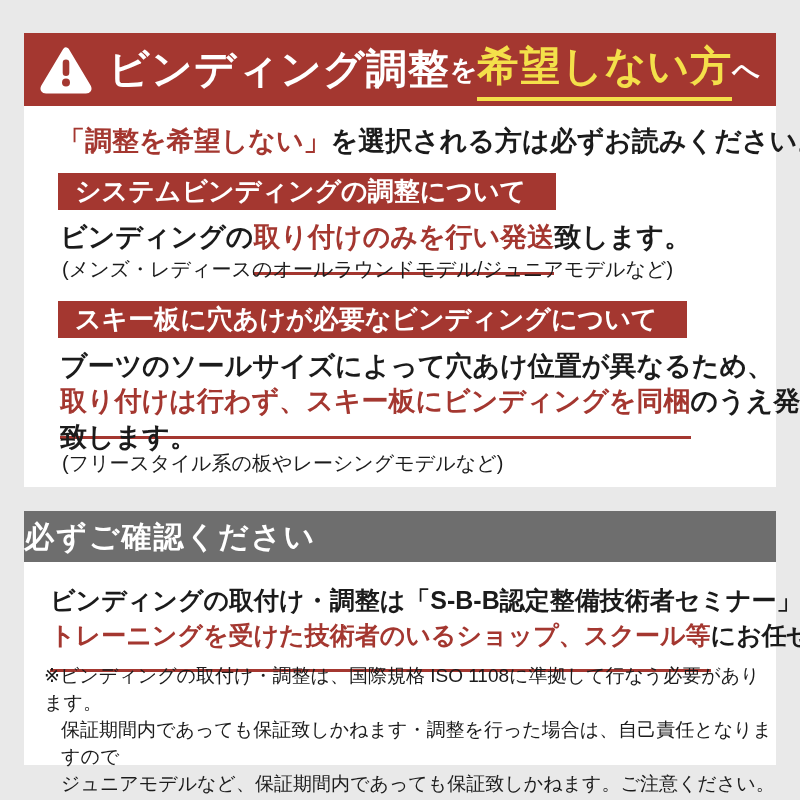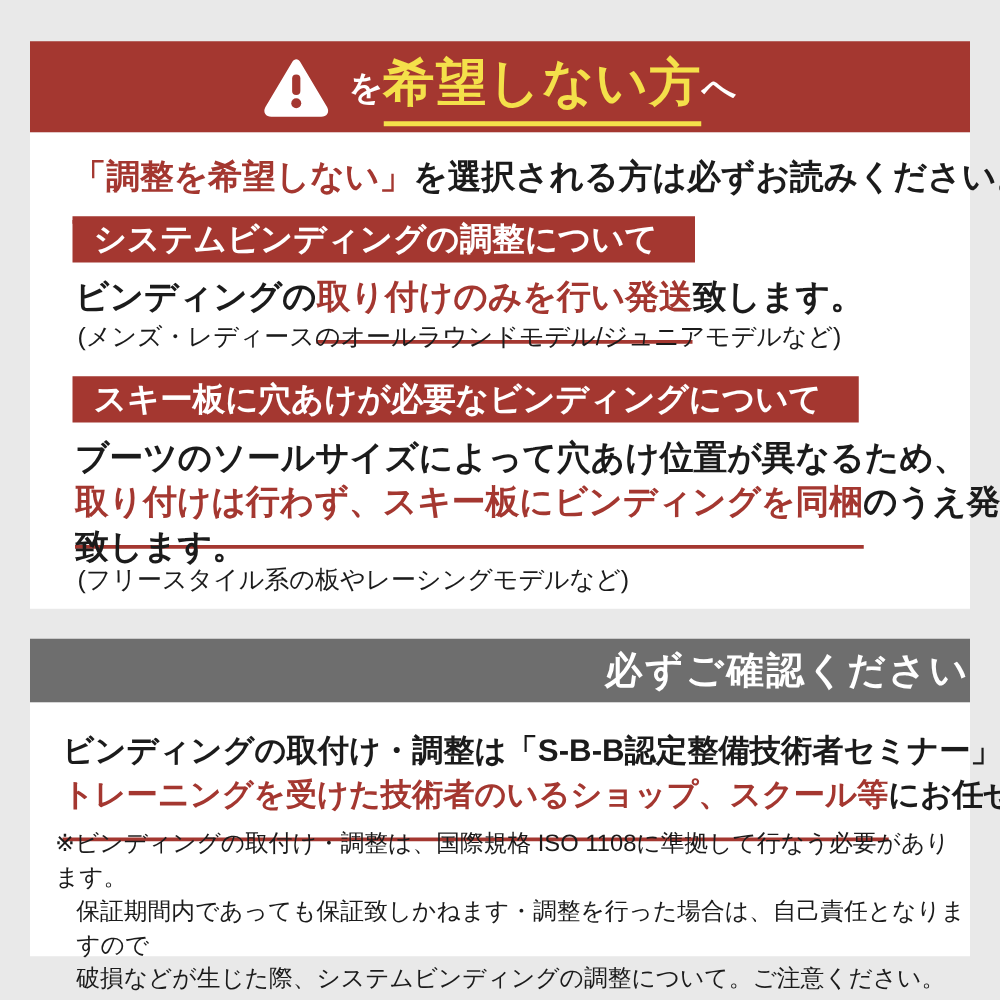--- a/index.html
+++ b/index.html
@@ -59,21 +59,21 @@
   .s2-l2{left:36px;top:277px;}
   .s2-l3{left:36px;top:313px;}
   .s2-note{left:38px;top:344px;}
   .subnote{font-size:20px;font-weight:500;white-space:nowrap;}
 
   
   .graybar{
     left:24px;top:511px;width:752px;height:51px;
     background:var(--graybar);color:#fff;
     font-size:30px;font-weight:bold;
-    text-align:right;line-height:51px;
+    text-align:left;line-height:51px;
     letter-spacing:2px;
   }
 
   
   .card2{left:24px;top:562px;width:752px;height:203px;background:#fff;}
   .c2-l1{left:26px;top:22px;font-size:25px;font-weight:bold;white-space:nowrap;}
   .c2-l2{left:26px;top:57px;font-size:25px;font-weight:bold;white-space:nowrap;}
   .c2-notes{left:20px;top:100px;font-size:19px;line-height:27px;}
   .c2-notes .cont{padding-left:17px;}
 </style>
@@ -81,20 +81,21 @@
 <body>
 
 <div class="abs banner">
   <span class="icon">
     <svg width="52" height="48" viewBox="0 0 60 54" aria-hidden="true">
       <path d="M30 5 L55 47 Q56.5 50 53 50 L7 50 Q3.5 50 5 47 Z" fill="#ffffff" stroke="#ffffff" stroke-width="8" stroke-linejoin="round"></path>
       <rect x="26.2" y="15" width="7.6" height="19" rx="3.8" fill="#a43730"></rect>
       <circle cx="30" cy="41.5" r="4.6" fill="#a43730"></circle>
     </svg>
   </span>
+  <span class="big">ビンディング調整</span>
     <span class="particle">を</span>
     <span class="hl">希望しない方</span>
     <span class="particle">へ</span>
 </div>
 
 <div class="abs card1">
 
   <div class="abs intro">
     <span class="red-ul">「調整を希望しない」</span><span>を選択される方は必ずお読みください。</span>
   </div>
@@ -126,15 +127,15 @@
 
   <div class="abs c2-l1">ビンディングの取付け・調整は「S-B-B認定整備技術者セミナー」で</div>
 
   <div class="abs c2-l2">
     <span class="red-ul">トレーニングを受けた技術者のいるショップ、スクール等</span><span>にお任せください。</span>
   </div>
 
   <div class="abs c2-notes">
     <div>※ビンディングの取付け・調整は、国際規格 ISO 1108に準拠して行なう必要があります。</div>
     <div class="cont">保証期間内であっても保証致しかねます・調整を行った場合は、自己責任となりますので</div>
-    <div class="cont">破損などが生じた際、システムビンディングの調整について。ご注意ください。</div>
+    <div class="cont">ジュニアモデルなど、保証期間内であっても保証致しかねます。ご注意ください。</div>
   </div>
 </div>
 
 </body></html>

